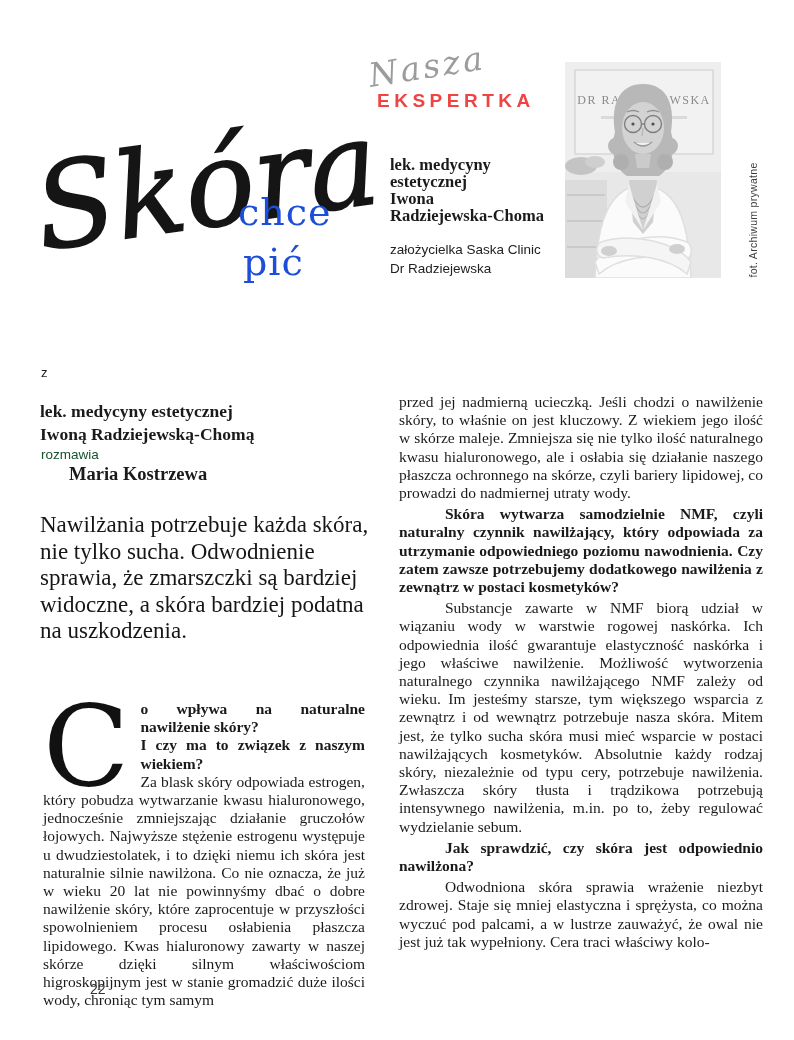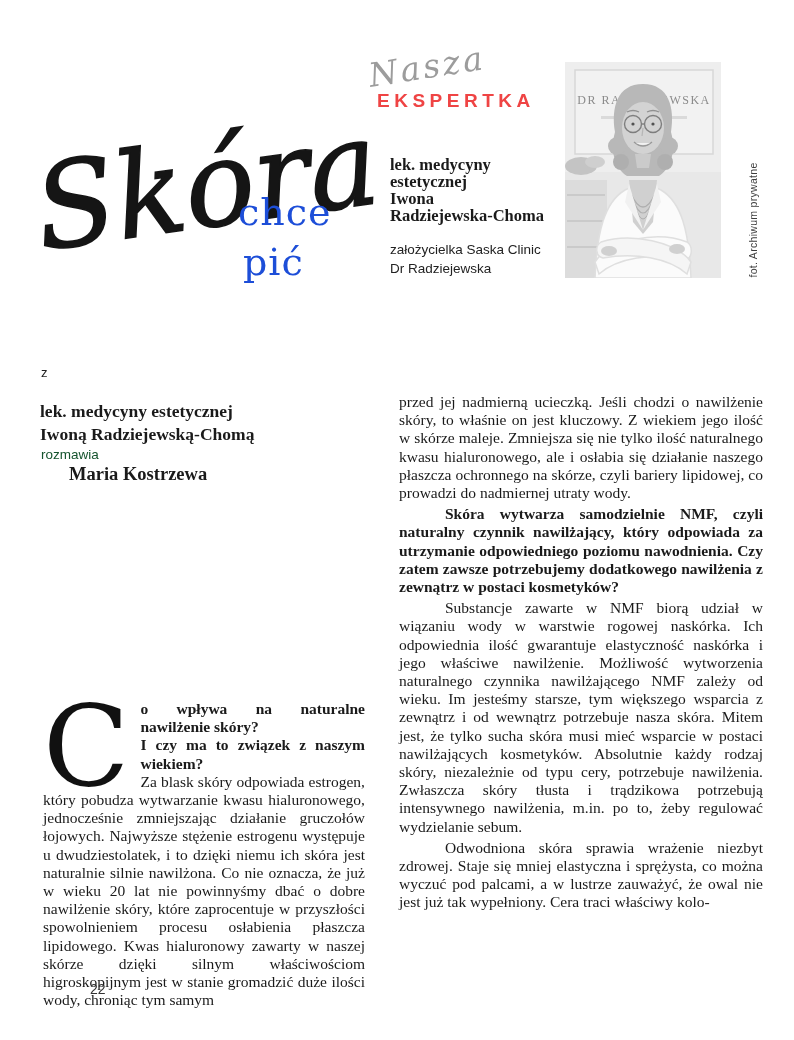--- a/index.html
+++ b/index.html
@@ -219,31 +219,33 @@
   </div>
 
   <div class="photo-caption">fot. Archiwum prywatne</div>
 
   <div class="byline-z">z</div>
   <div class="byline-who preline">lek. medycyny estetycznej
 Iwoną Radziejewską-Chomą</div>
   <div class="byline-verb">rozmawia</div>
   <div class="byline-author">Maria Kostrzewa</div>
 
+  <div class="lead">Nawilżania potrzebuje każda skóra, nie tylko sucha. Odwodnienie sprawia, że zmarszczki są bardziej widoczne, a skóra bardziej podatna na uszkodzenia.</div>
 
   <div class="col col-left">
     <p>
       <span class="dropcap">C</span><span class="q preline">o wpływa na naturalne nawilżenie skóry?
 I czy ma to związek z naszym wiekiem?
 </span><span>Za blask skóry odpowiada estrogen, który pobudza wytwarzanie kwasu hialuronowego, jednocześnie zmniejszając działanie gruczołów łojowych. Najwyższe stężenie estrogenu występuje u dwudziestolatek, i to dzięki niemu ich skóra jest naturalnie silnie nawilżona. Co nie oznacza, że już w wieku 20 lat nie powinnyśmy dbać o dobre nawilżenie skóry, które zaprocentuje w przyszłości spowolnieniem procesu osłabienia płaszcza lipidowego. Kwas hialuronowy zawarty w naszej skórze dzięki silnym właściwościom higroskopijnym jest w stanie gromadzić duże ilości wody, chroniąc tym samym</span>
     </p>
   </div>
 
   <div class="col col-right">
     <p>przed jej nadmierną ucieczką. Jeśli chodzi o nawilżenie skóry, to właśnie on jest kluczowy. Z wiekiem jego ilość w skórze maleje. Zmniejsza się nie tylko ilość naturalnego kwasu hialuronowego, ale i osłabia się działanie naszego płaszcza ochronnego na skórze, czyli bariery lipidowej, co prowadzi do nadmiernej utraty wody.</p>
     <p class="q indent">Skóra wytwarza samodzielnie NMF, czyli naturalny czynnik nawilżający, który odpowiada za utrzymanie odpowiedniego poziomu nawodnienia. Czy zatem zawsze potrzebujemy dodatkowego nawilżenia z zewnątrz w postaci kosmetyków?</p>
     <p class="indent">Substancje zawarte w NMF biorą udział w wiązaniu wody w warstwie rogowej naskórka. Ich odpowiednia ilość gwarantuje elastyczność naskórka i jego właściwe nawilżenie. Możliwość wytworzenia naturalnego czynnika nawilżającego NMF zależy od wieku. Im jesteśmy starsze, tym większego wsparcia z zewnątrz i od wewnątrz potrzebuje nasza skóra. Mitem jest, że tylko sucha skóra musi mieć wsparcie w postaci nawilżających kosmetyków. Absolutnie każdy rodzaj skóry, niezależnie od typu cery, potrzebuje nawilżenia. Zwłaszcza skóry tłusta i trądzikowa potrzebują intensywnego nawilżenia, m.in. po to, żeby regulować wydzielanie sebum.</p>
+    <p class="q indent">Jak sprawdzić, czy skóra jest odpowiednio nawilżona?</p>
     <p class="indent">Odwodniona skóra sprawia wrażenie niezbyt zdrowej. Staje się mniej elastyczna i sprężysta, co można wyczuć pod palcami, a w lustrze zauważyć, że owal nie jest już tak wypełniony. Cera traci właściwy kolo-</p>
   </div>
 
   <div class="page-number">22</div>
 
 </div>
 
 </body></html>

